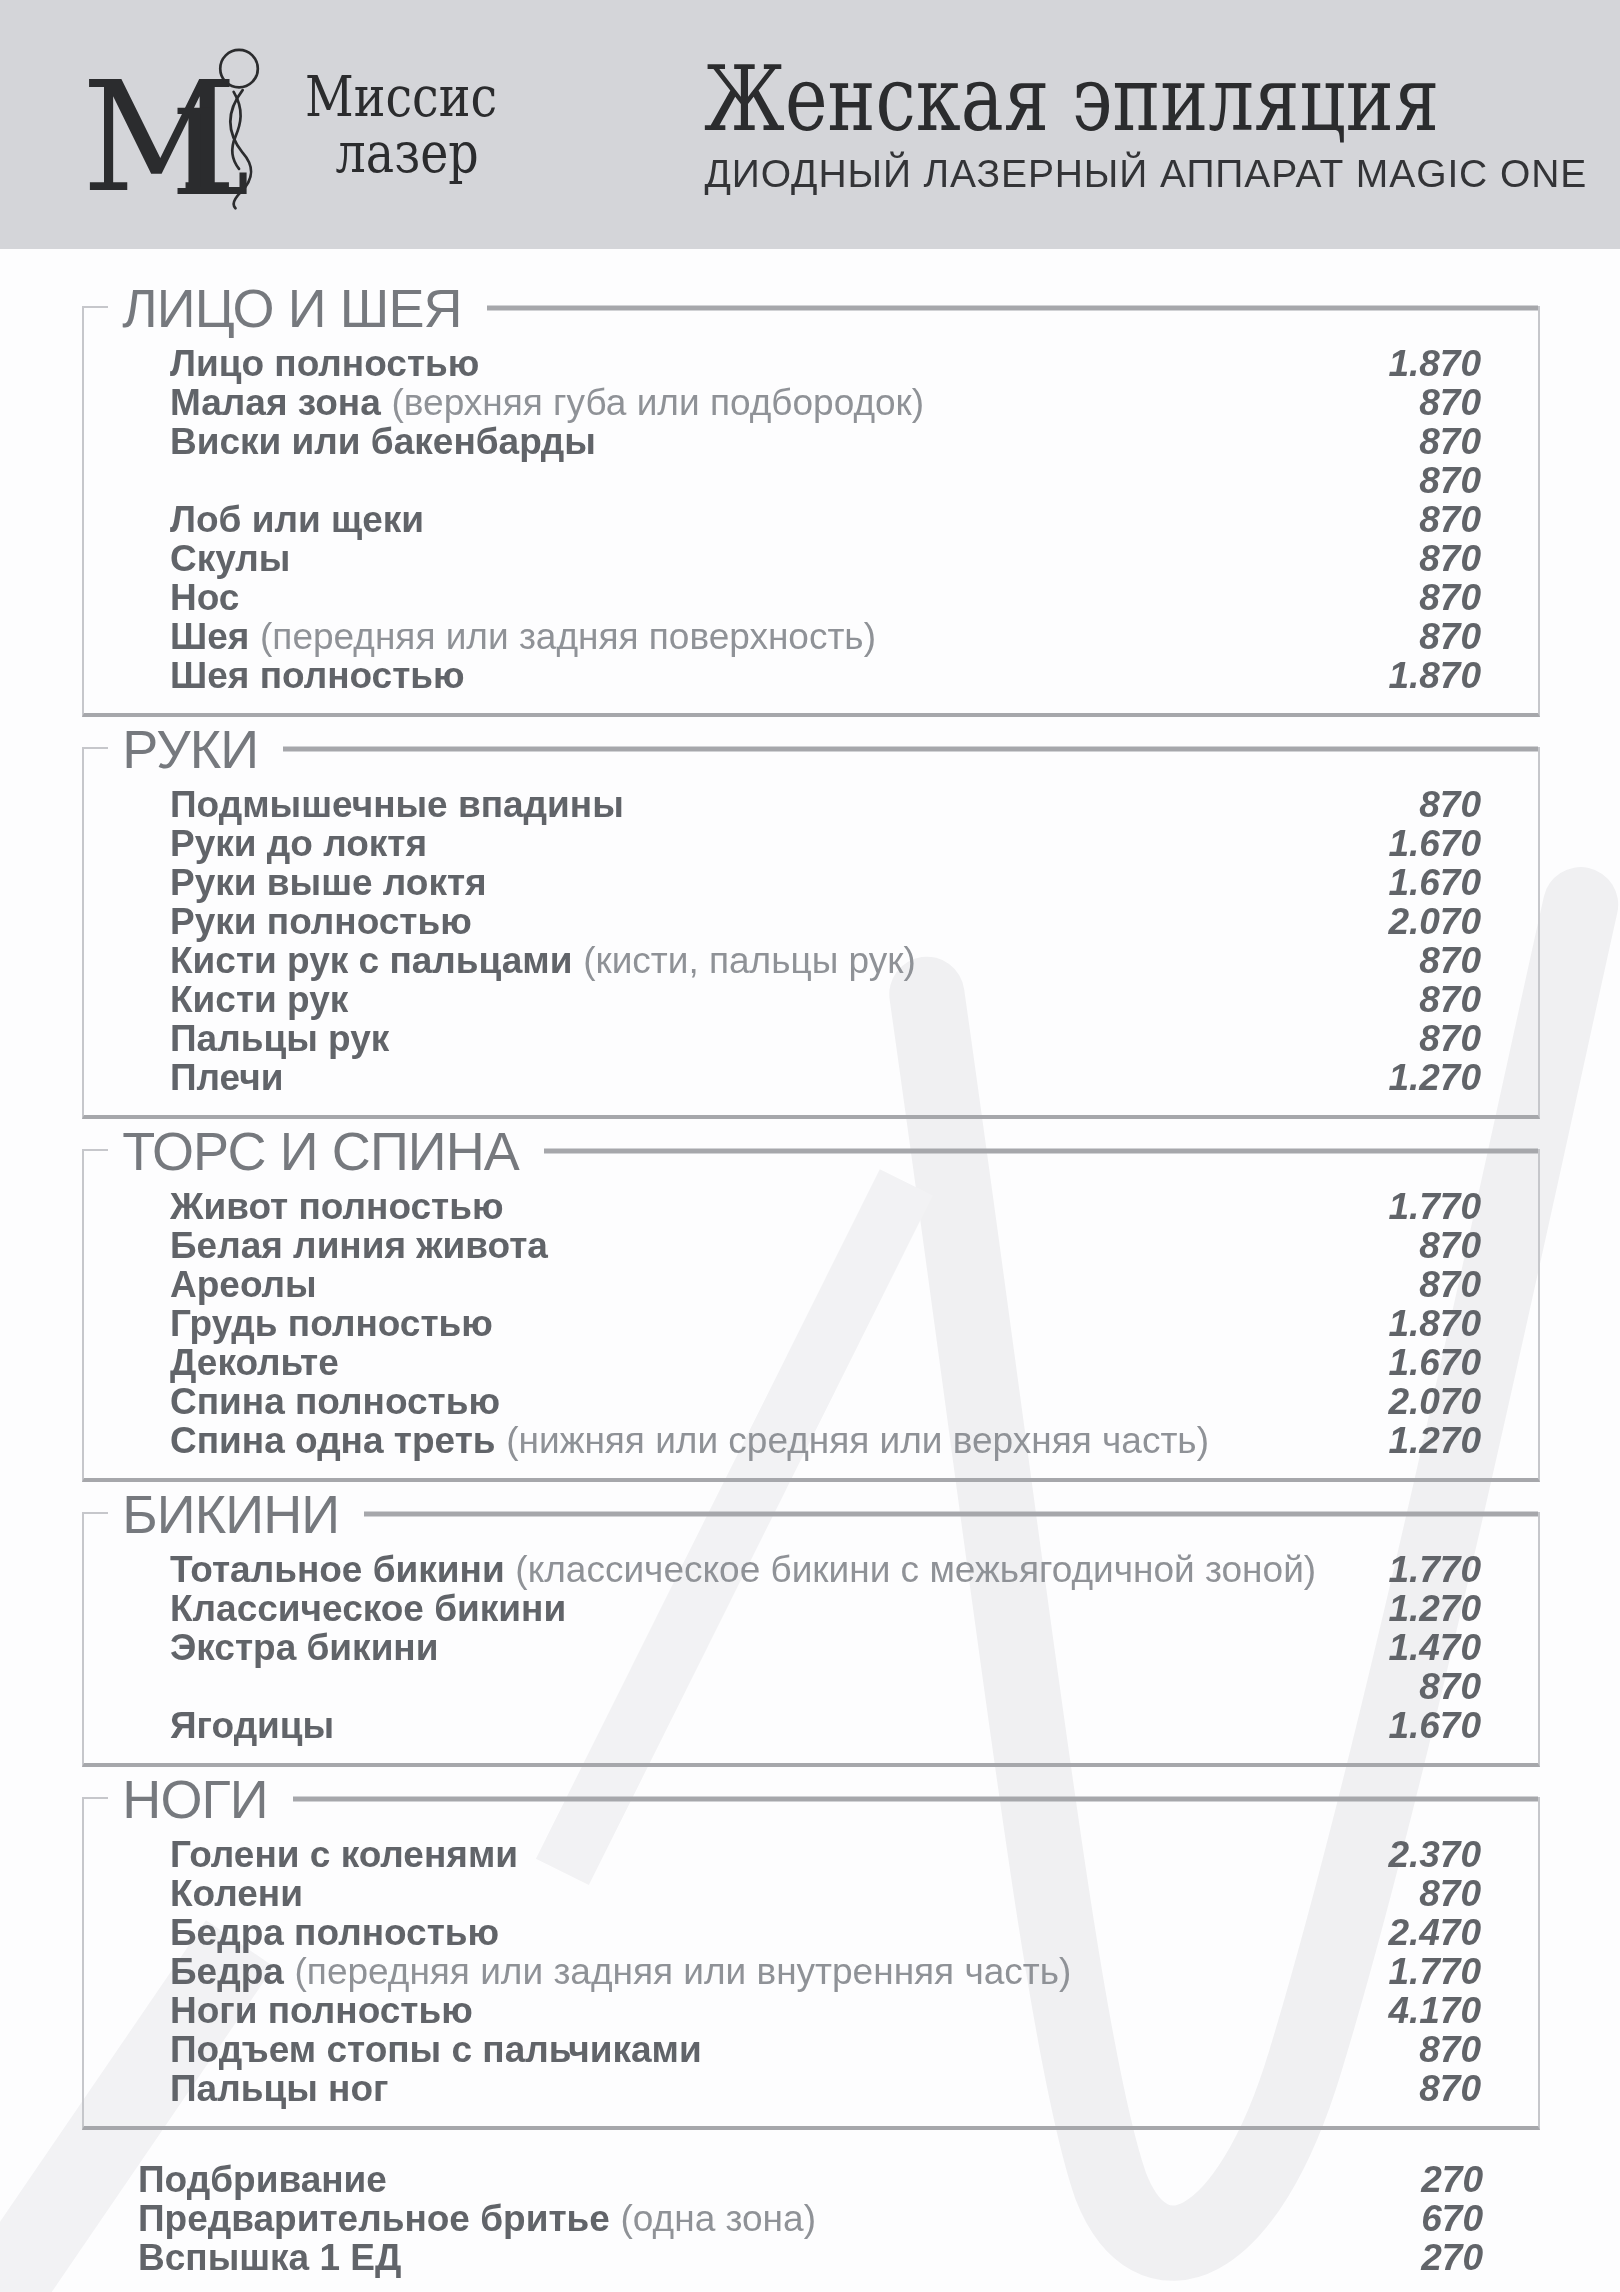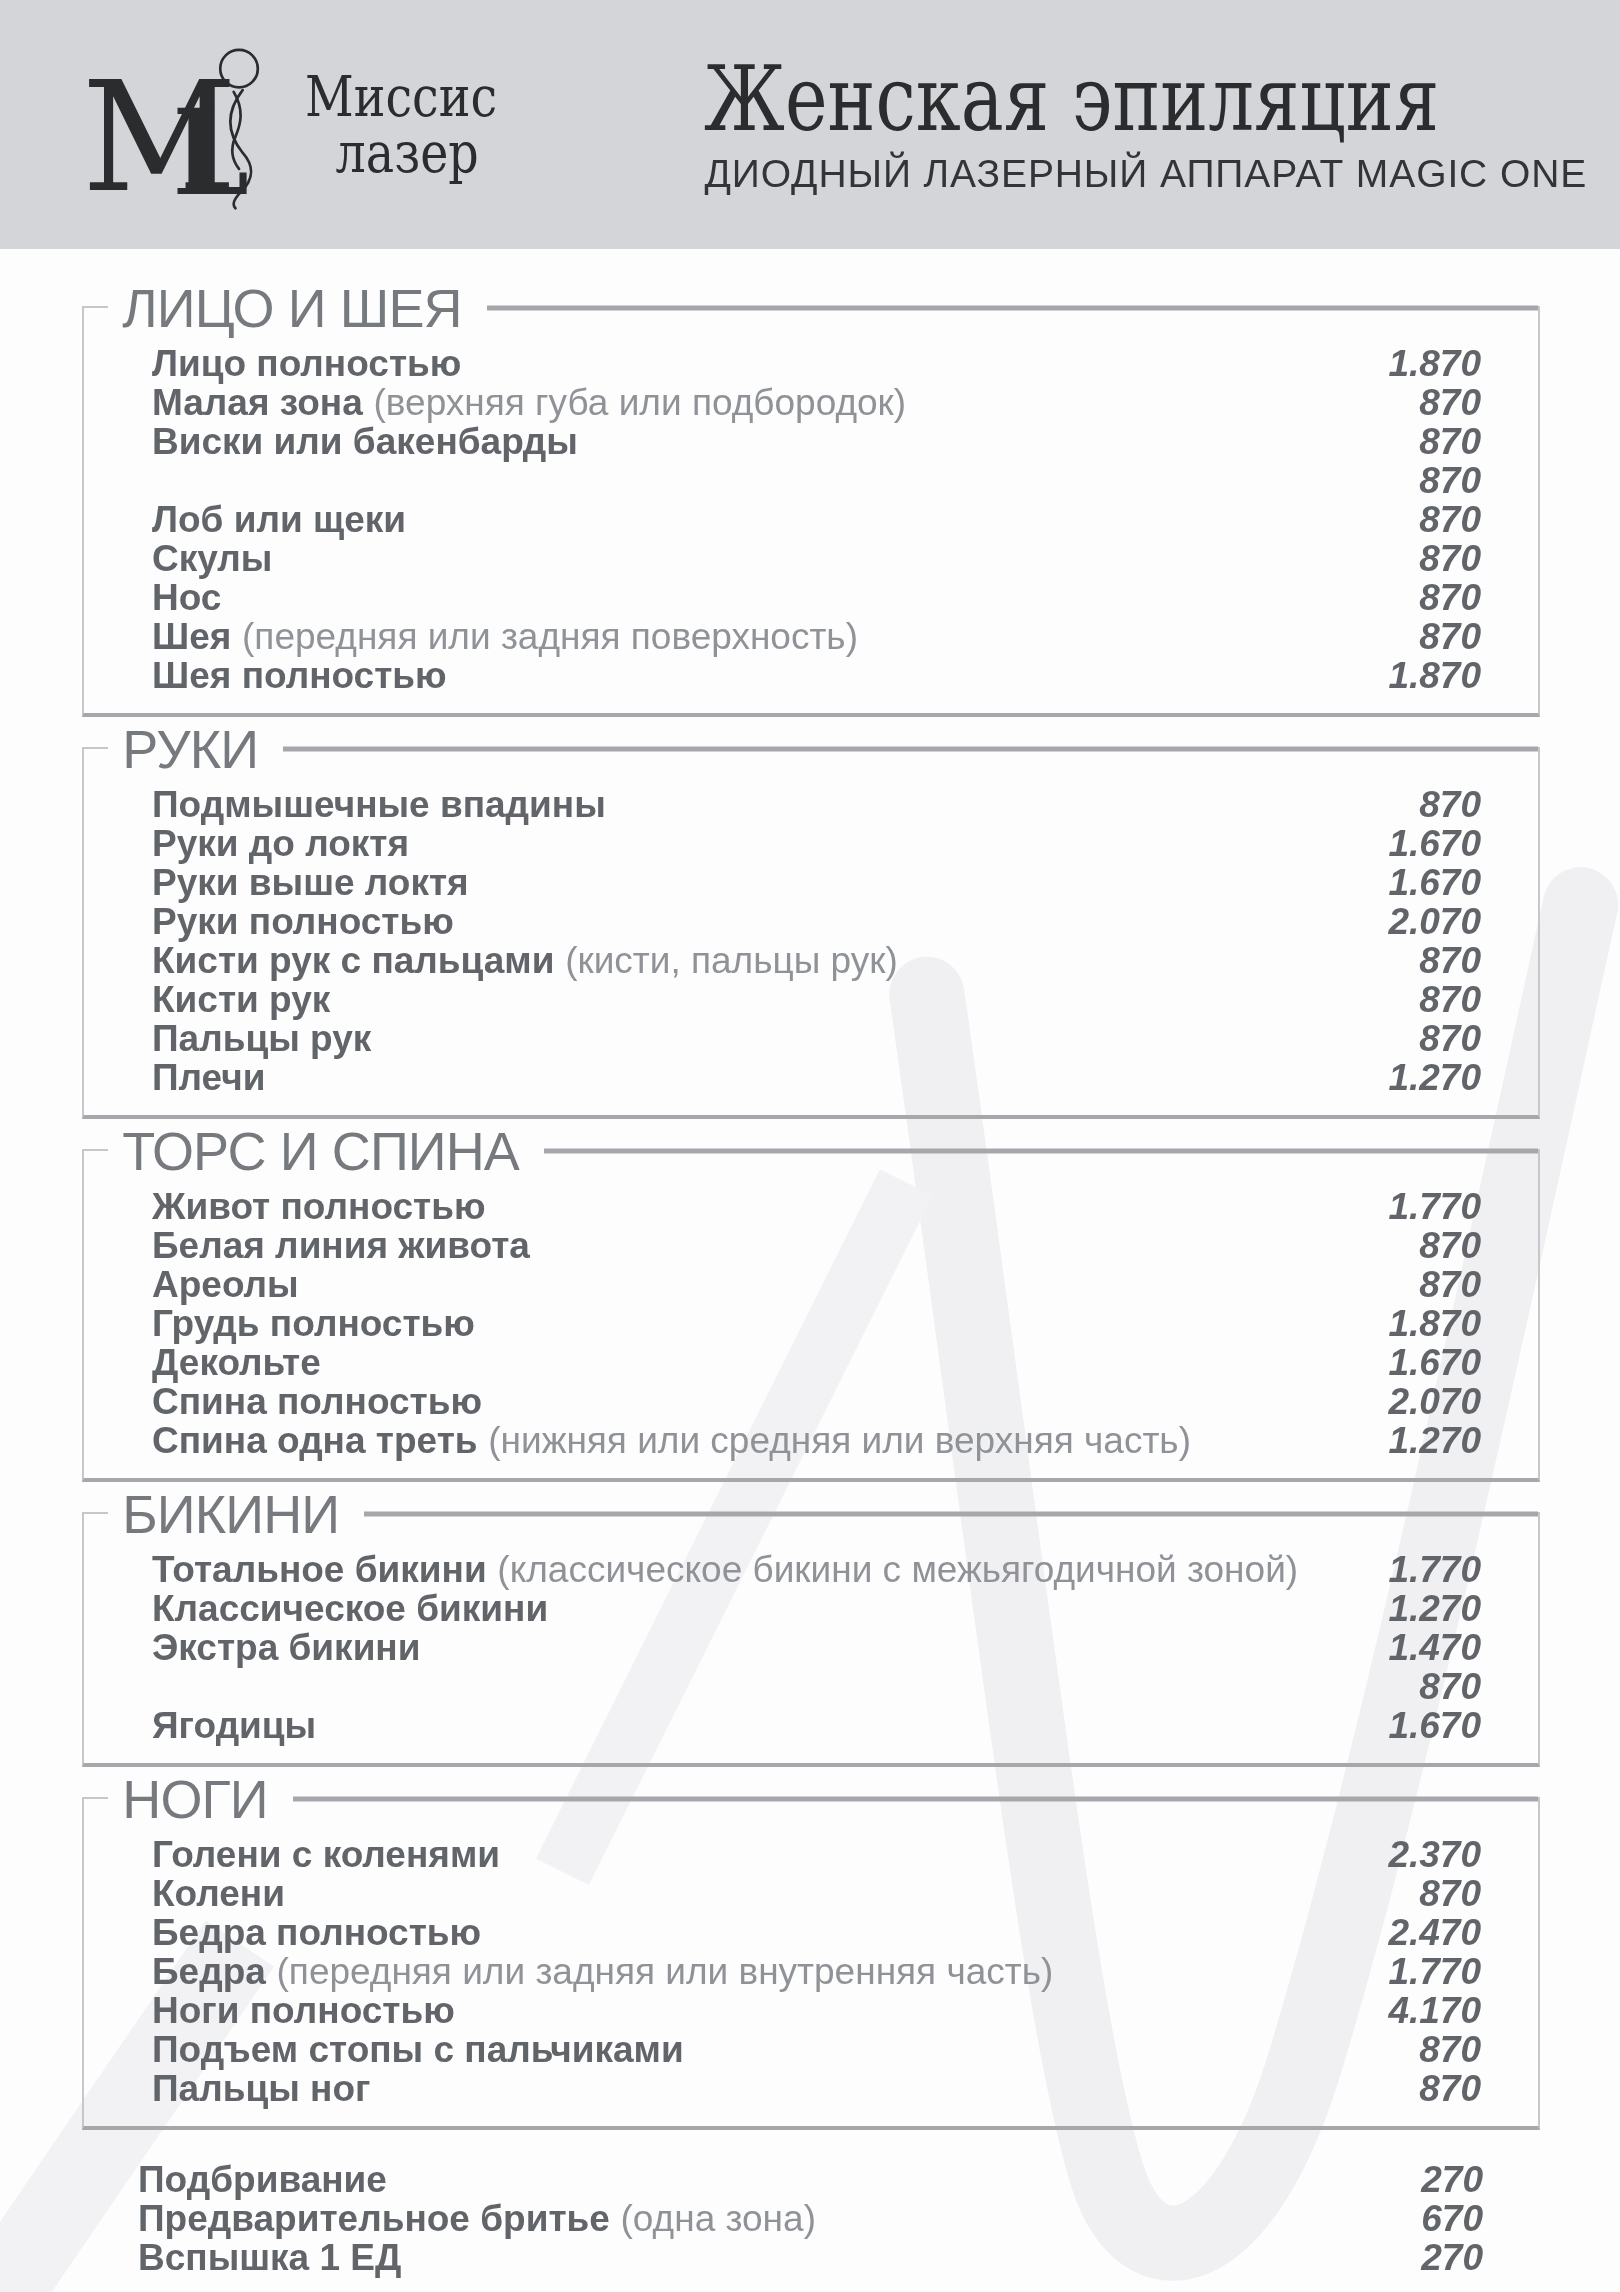--- a/index.html
+++ b/index.html
@@ -13,21 +13,21 @@
   .monogram{display:block;}
   .logo-text{margin-left:5.4px;color:var(--ink,#2b2c2e);font-family:"DejaVu Serif","Liberation Serif",serif;font-size:56px;line-height:56px;transform:scaleX(.85);transform-origin:left center;white-space:nowrap;}
   .logo-text .l2{margin-left:36px;}
   .hdr-divider{width:1.8px;height:147px;background:#35363a;margin-left:63px;}
   .head-titles{margin-left:110px;}
   h1.page-title{margin:0;font-family:"DejaVu Serif","Liberation Serif",serif;font-weight:400;color:var(--ink,#2b2c2e);font-size:90px;line-height:90px;transform:scaleX(.8);transform-origin:left center;white-space:nowrap;}
   .page-subtitle{margin-top:7.2px;font-size:39px;line-height:43px;letter-spacing:0.9px;color:#333437;white-space:nowrap;}
 
   
   main{position:relative;z-index:1;padding:0 80px 0 82px;}
-  .box{position:relative;border:2.7px solid var(--box-border,#c6c7cb);border-bottom:4.5px solid var(--rule,#a6a7ab);margin:0 0 30px;padding:36px 57px 18px 68px;}
+  .box{position:relative;border:2.7px solid var(--box-border,#c6c7cb);border-bottom:4.5px solid var(--rule,#a6a7ab);margin:0 0 30px;padding:36px 57px 18px 86px;}
   .box:first-child{margin-top:57px;}
   .box-head{position:absolute;top:0;left:0;right:0;transform:translateY(-50%);display:flex;align-items:center;height:61px;}
   .stub{width:24px;flex:0 0 24px;}
   .box-title{margin:0;background:var(--page-bg,#fdfdfe);padding:0 25px 0 14.3px;font-size:54px;line-height:61px;font-weight:400;letter-spacing:-0.9px;color:var(--section-title,#76797e);white-space:nowrap;}
   .head-rule{flex:1;height:4.5px;background:var(--rule,#a6a7ab);}
 
   .row{display:flex;align-items:baseline;height:39px;line-height:39px;white-space:nowrap;}
   .nm{font-weight:700;font-size:37px;color:var(--item-text,#616469);}
   .note{font-weight:400;font-size:37px;color:var(--note-text,#8f9297);margin-left:10.7px;}
   .pr{margin-left:auto;font-weight:700;font-size:37px;color:var(--item-text,#616469);font-style:italic;}

